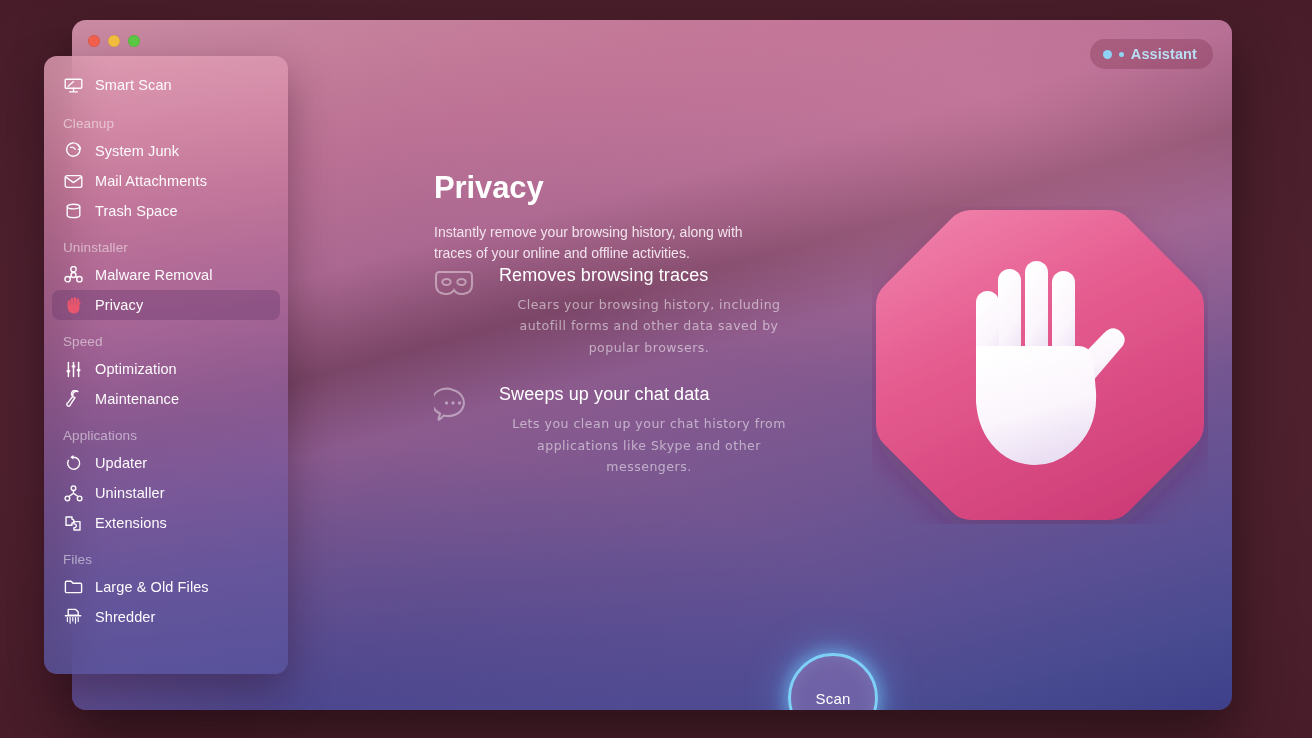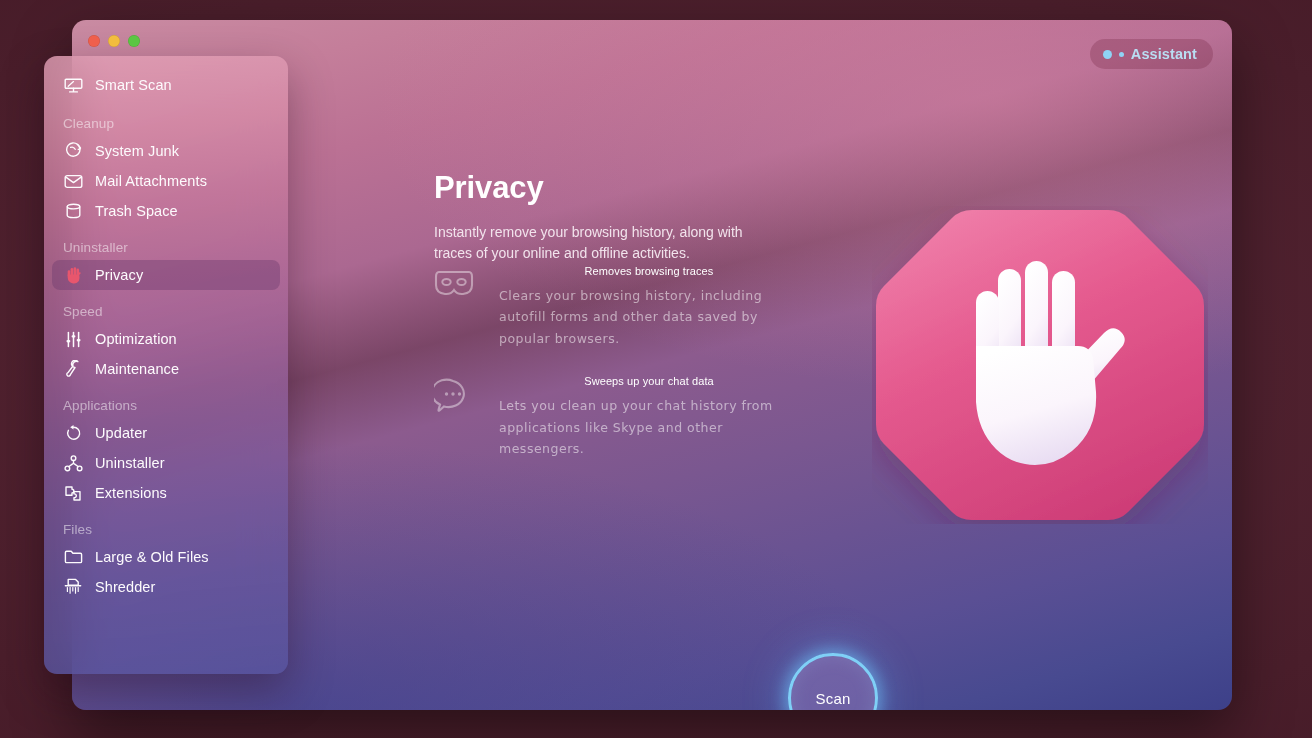--- a/index.html
+++ b/index.html
@@ -151,31 +151,31 @@
     display:flex;
     margin-bottom:26px;
   }
   .feature-ico {
     width:42px; flex:0 0 42px;
     margin-right:23px;
     padding-top:2px;
     display:flex; justify-content:flex-start;
   }
   .feature-title {
-    font-size:11px; color:#ffffff; margin-bottom:8px;
+    font-size:18px; color:#ffffff; margin-bottom:8px;
     letter-spacing:.1px;
-    text-align:center;
   }
   .feature-desc {
     font-size:12.5px;
     color:rgba(255,255,255,.52);
     line-height:1.72;
     letter-spacing:.5px;
     max-width:300px;
     font-family:"DejaVu Sans", sans-serif;
+    text-align:center;
   }
 
   
   #hero {
     position:absolute;
     left:800px; top:186px;
     width:336px; height:318px;
     z-index:2;
   }
 
@@ -330,20 +330,32 @@
           <svg width="17" height="17" viewBox="0 0 17 17">
             <ellipse cx="8.5" cy="3.6" rx="6.3" ry="2.3" fill="none" stroke="#fdfbfd" stroke-width="1.4"></ellipse>
             <path d="M2.2 3.6 V12.2 Q2.2 14.6 8.5 14.6 Q14.8 14.6 14.8 12.2 V3.6" fill="none" stroke="#fdfbfd" stroke-width="1.4"></path>
           </svg>
         </span>
         <span class="nav-label">Trash Space</span>
       </div>
 
       <div class="nav-section">Uninstaller</div>
 
+      <div class="nav-row">
+        <span class="nav-ico">
+          <svg width="19" height="18" viewBox="0 0 19 18">
+            <circle cx="9.5" cy="9" r="2.5" fill="none" stroke="#fdfbfd" stroke-width="1.4"></circle>
+            <circle cx="9.5" cy="3.2" r="2.7" fill="none" stroke="#fdfbfd" stroke-width="1.4"></circle>
+            <circle cx="3.6" cy="13.2" r="2.7" fill="none" stroke="#fdfbfd" stroke-width="1.4"></circle>
+            <circle cx="15.4" cy="13.2" r="2.7" fill="none" stroke="#fdfbfd" stroke-width="1.4"></circle>
+            <path d="M9.5 5.9 V6.5 M7.3 10.3 L5.7 11.6 M11.7 10.3 L13.3 11.6" stroke="#fdfbfd" stroke-width="1.3" stroke-linecap="round"></path>
+          </svg>
+        </span>
+        <span class="nav-label">Malware Removal</span>
+      </div>
 
       <div class="nav-row selected">
         <span class="nav-ico">
           <svg width="16" height="18" viewBox="0 0 16 18">
             <g fill="#e8566d">
               <rect x="5.6" y="2.0" width="2.6" height="8.2" rx="1.3"></rect>
               <rect x="8.6" y="1.2" width="2.6" height="9.0" rx="1.3"></rect>
               <rect x="11.5" y="2.6" width="2.6" height="7.6" rx="1.3"></rect>
               <rect x="2.7" y="4.2" width="2.6" height="6.6" rx="1.3"></rect>
               <path d="M14.1 9.0 L15.2 8.0 Q16 7.3 15.5 6.5 Q14.9 5.8 14.1 6.5 L12.6 8.0 Z"></path>

